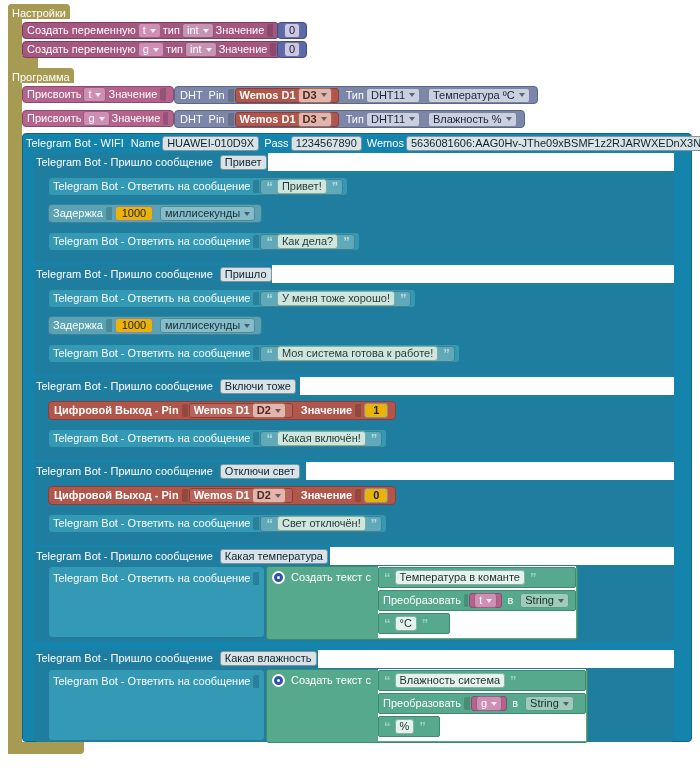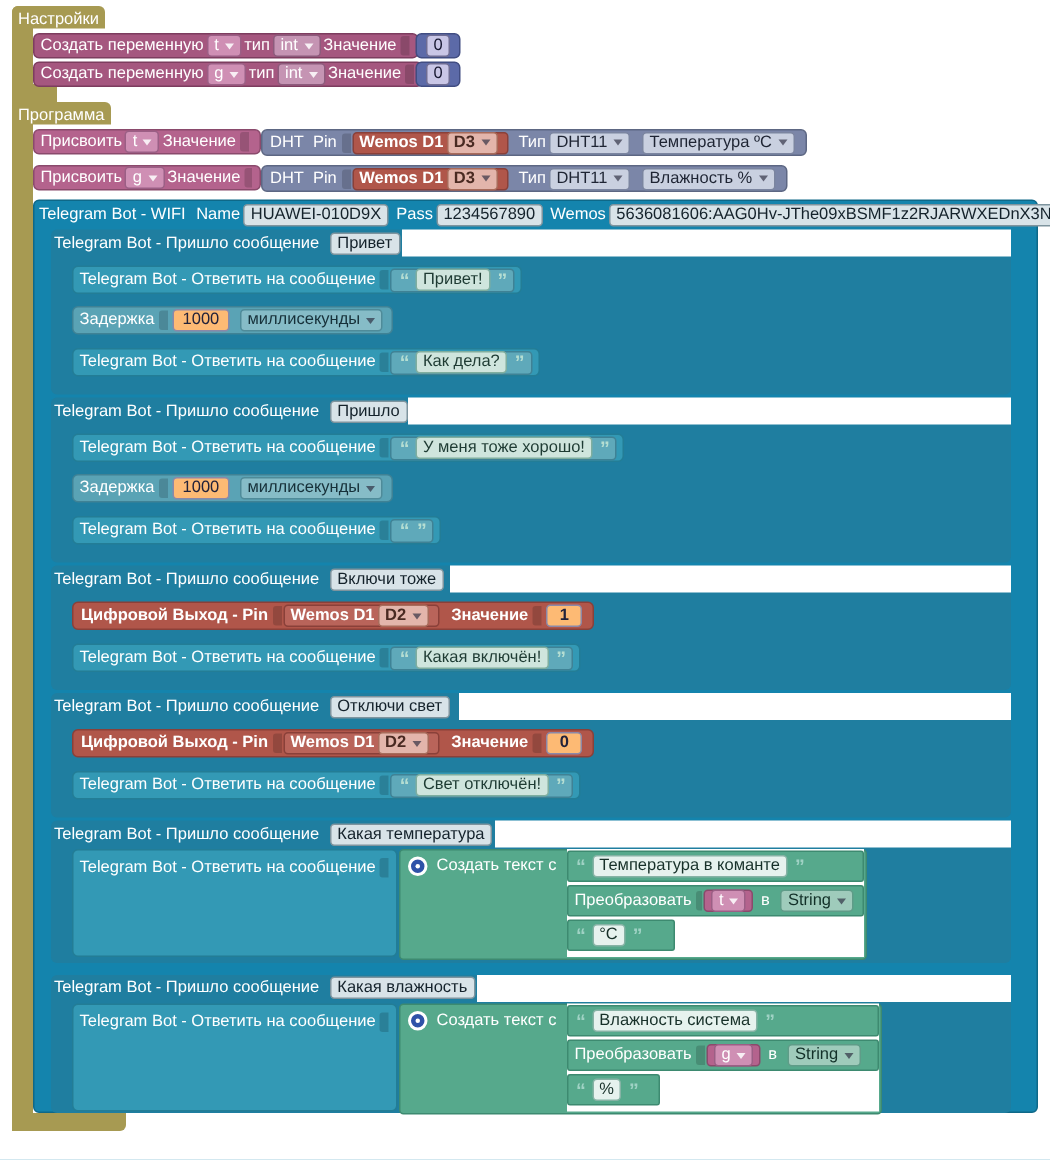--- a/index.html
+++ b/index.html
@@ -25,21 +25,21 @@
   
   .field{
     display:inline-flex;align-items:center;justify-content:center;
     border-radius:3px;padding:1px 4px;margin:0 2px;
     font-size:11px;white-space:nowrap;
     border:1px solid rgba(0,0,0,.22);
   }
   .fld-var{background:#cf8fb4;color:#ffffff;border-color:#9b5f85;}
   .fld-vargrey{background:#c594b3;color:#ffffff;border-color:#8d5b7c;}
   .fld-pin{background:#e3b5ab;color:#4a2a22;border-color:#a86b5a;}
-  .fld-num{background:#fdba74;color:#22223a;border-color:#8b88a8;}
+  .fld-num{background:#eab308;color:#22223a;border-color:#8b88a8;}
   .fld-num-blue{background:#c9c6e6;color:#1a1a33;border-color:#6f6d93;}
   .fld-str{background:#cfe5dd;color:#1e3b33;border-color:#7fae9f;}
   .fld-drop{background:#c9d0e0;color:#1e2433;border-color:#7b85a0;}
   .fld-msg{background:#d8e3e8;color:#14222b;border-color:#7e949e;}
   .fld-txt-in{background:#e6f2ee;color:#173029;border-color:#86b3a5;}
   .caret{
     display:inline-block;width:0;height:0;margin-left:4px;
     border-left:3px solid transparent;border-right:3px solid transparent;
     border-top:4px solid rgba(40,40,60,.65);
   }
@@ -270,20 +270,21 @@
       <span>миллисекунды</span>
         <i class="caret"></i>
     </span>
   </div>
 
   <div class="blk c-reply" style="left:48px;top:344px;height:19px;padding:0 4px;">
     <span class="lbl">Telegram Bot - Ответить на сообщение</span>
     <span class="plug"></span>
     <span class="blk c-delay" style="position:relative;height:16px;padding:0 2px;border-radius:3px;background:#5fa9ba;border-color:#3f8295;">
       <span class="quote t">“</span>
+      <span class="field fld-str">Моя система готова к работе!</span>
       <span class="quote t">”</span>
     </span>
   </div>
 
   <div class="abs c-tgdark" style="left:34px;top:377px;width:640px;height:83px;border-radius:4px;"></div>
   <div class="gap" style="left:300px;top:377px;width:374px;height:18px;"></div>
   <div class="blk" style="left:36px;top:379px;height:15px;background:transparent;border:none;">
     <span class="lbl" style="margin-right:5px;">Telegram Bot - Пришло сообщение</span>
     <span class="field fld-msg">Включи тоже</span>
   </div>

